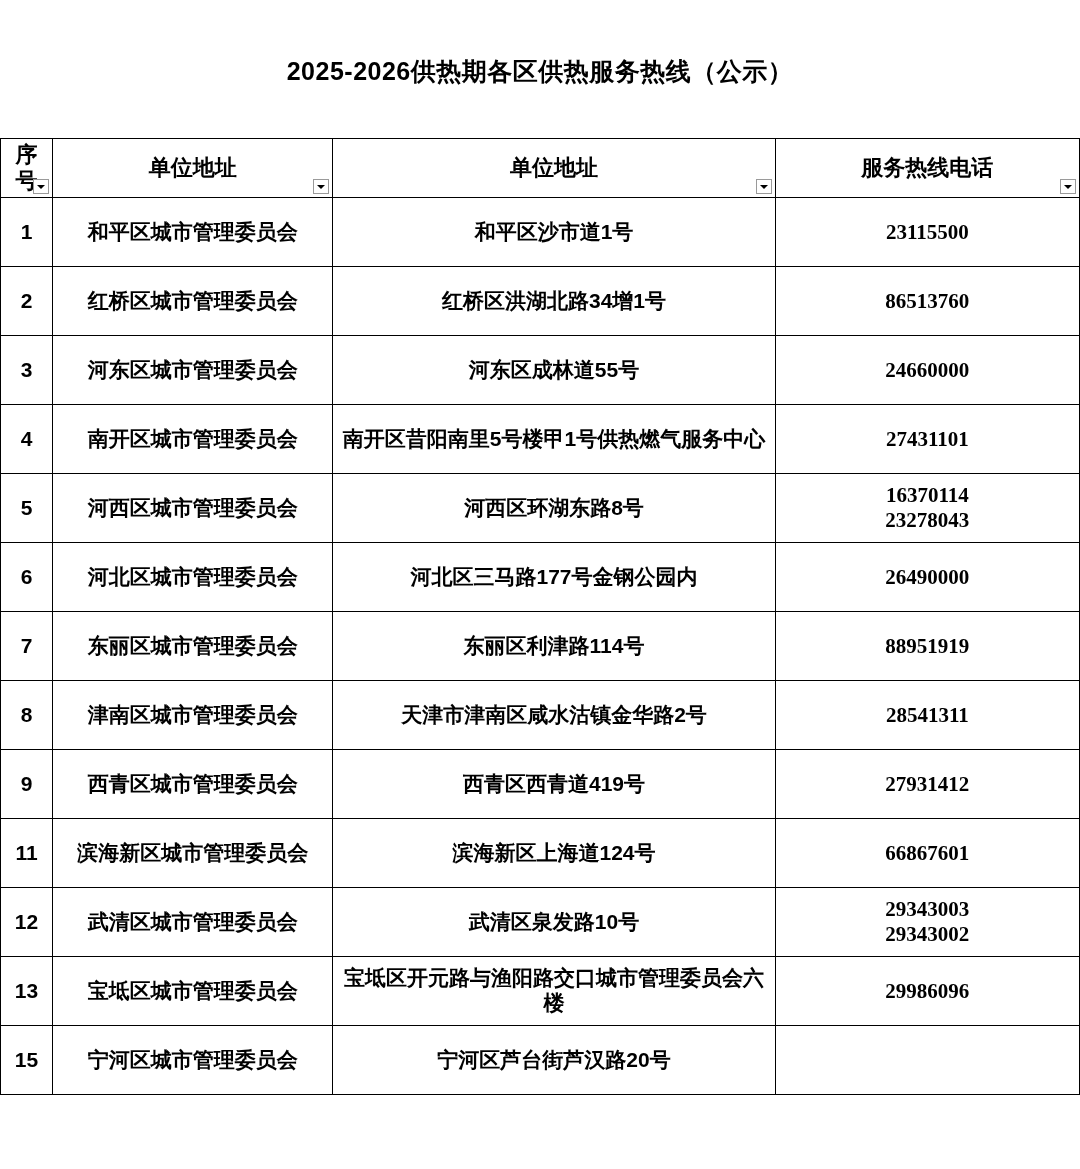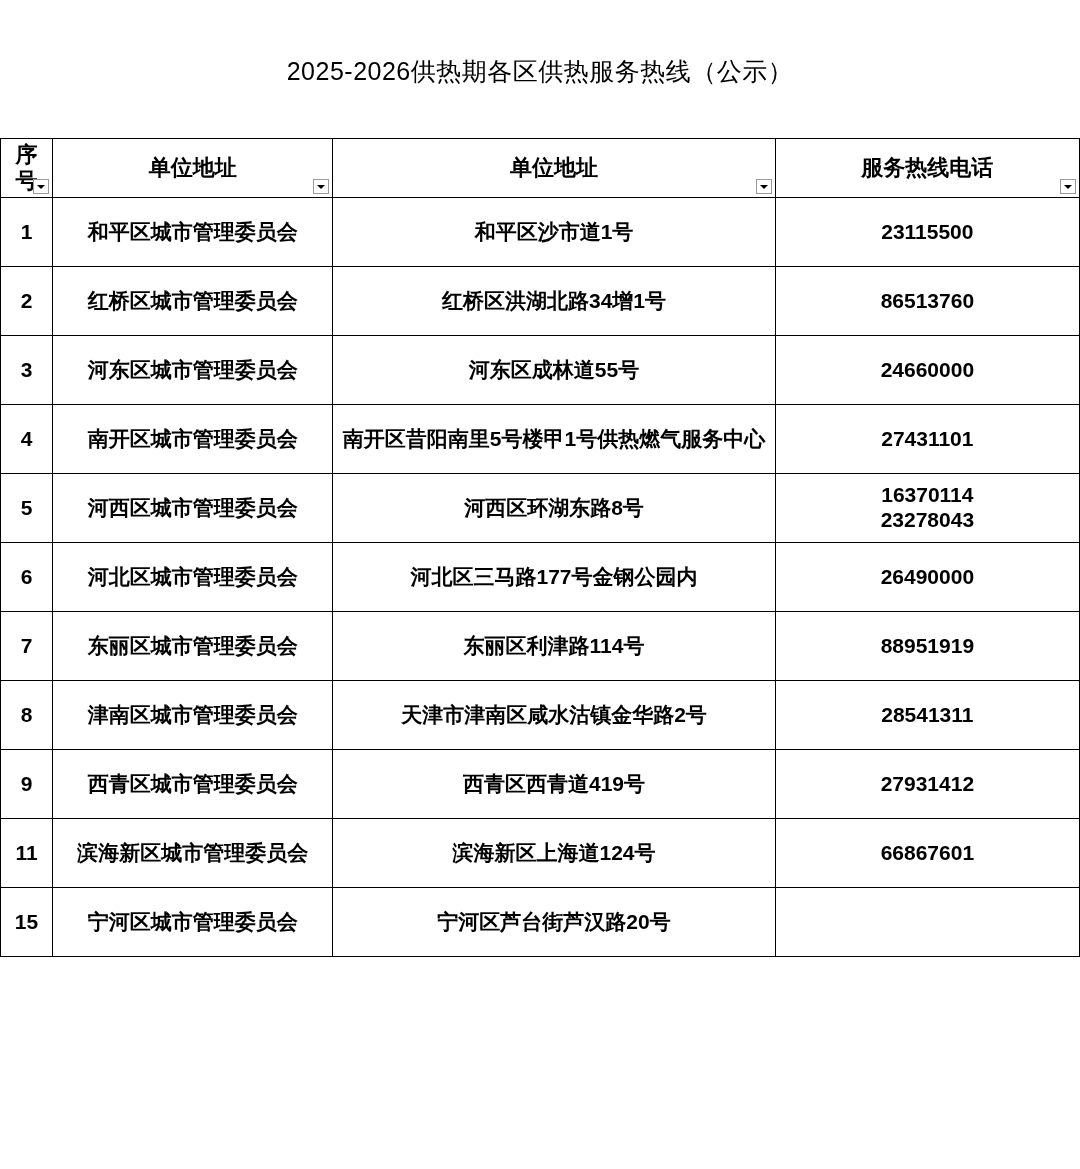--- a/index.html
+++ b/index.html
@@ -16,21 +16,21 @@
   }
   .page {
     width: 1080px;
     height: 1169px;
     position: relative;
     box-sizing: border-box;
   }
   .doc-title {
     text-align: center;
     font-size: 25px;
-    font-weight: normal;
+    font-weight: bold;
     letter-spacing: 0.5px;
     padding-top: 56px;
     padding-bottom: 0;
     line-height: 1.2;
   }
   table.heat-table {
     border-collapse: collapse;
     table-layout: fixed;
     width: 1080px;
     margin-top: 52px;
@@ -89,20 +89,21 @@
   }
   tbody td.name,
   tbody td.addr,
   tbody td.tel {
     padding: 4px 6px;
     line-height: 1.18;
   }
   tbody td.tel .tel-line {
     display: block;
     line-height: 1.18;
+    font-family: Liberation Serif, serif;
   }
   tbody td.addr {
     letter-spacing: 0px;
   }
 </style>
 </head>
 <body>
 
 <div class="page">
 
@@ -211,20 +212,37 @@
         </tr>
         <tr>
           <td class="seq">11</td>
           <td class="name">滨海新区城市管理委员会</td>
           <td class="addr">滨海新区上海道124号</td>
           <td class="tel">
             <span class="tel-line">66867601</span>
           </td>
         </tr>
         <tr>
+          <td class="seq">12</td>
+          <td class="name">武清区城市管理委员会</td>
+          <td class="addr">武清区泉发路10号</td>
+          <td class="tel">
+            <span class="tel-line">29343003</span>
+            <span class="tel-line">29343002</span>
+          </td>
+        </tr>
+        <tr>
+          <td class="seq">13</td>
+          <td class="name">宝坻区城市管理委员会</td>
+          <td class="addr">宝坻区开元路与渔阳路交口城市管理委员会六楼</td>
+          <td class="tel">
+            <span class="tel-line">29986096</span>
+          </td>
+        </tr>
+        <tr>
           <td class="seq">15</td>
           <td class="name">宁河区城市管理委员会</td>
           <td class="addr">宁河区芦台街芦汉路20号</td>
           <td class="tel"></td>
         </tr>
       </tbody>
   </table>
 
 </div>
 

